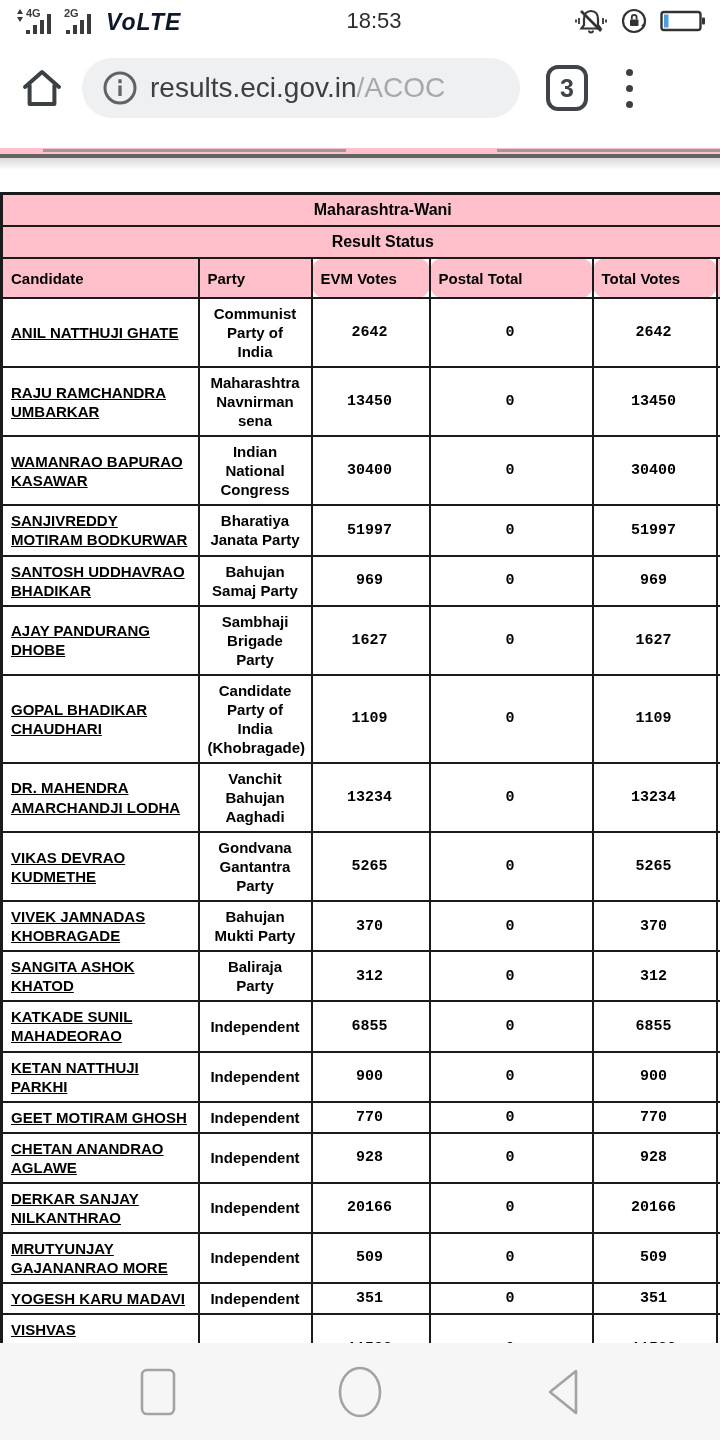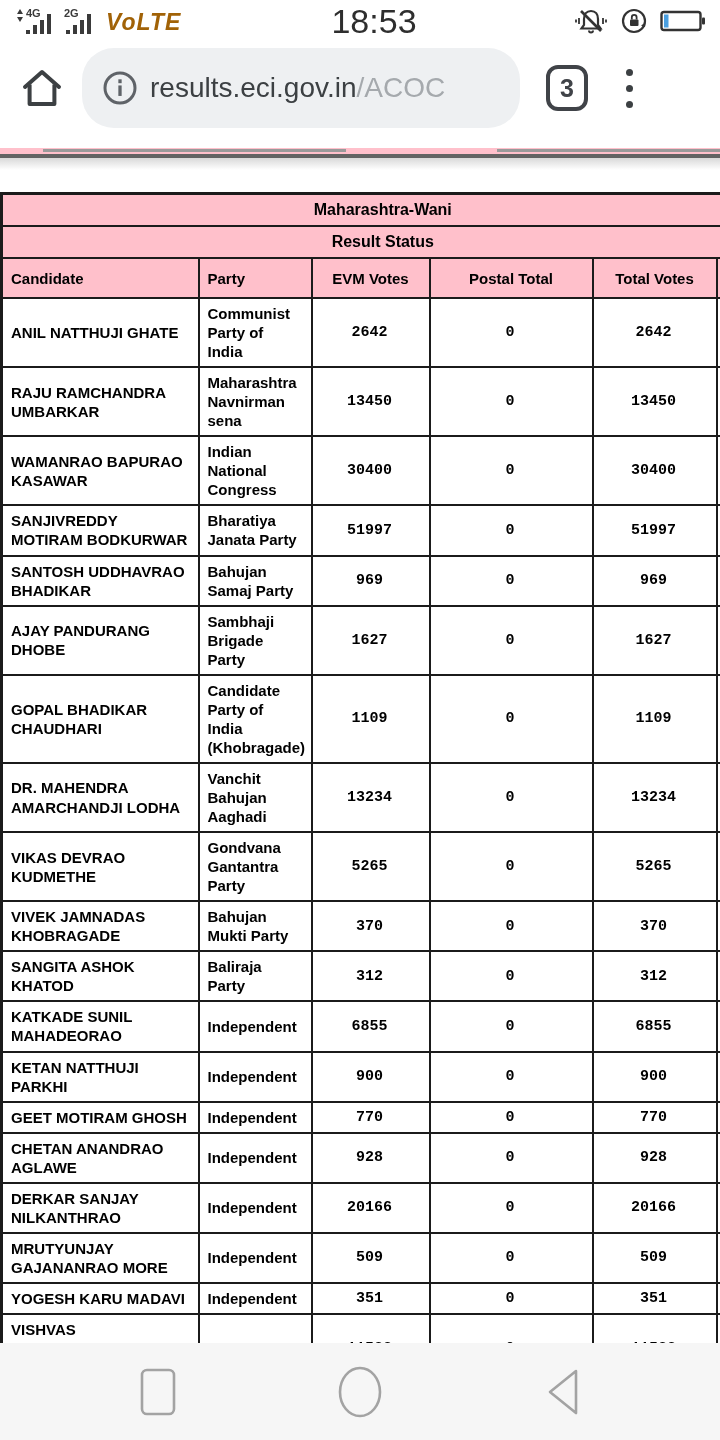--- a/index.html
+++ b/index.html
@@ -8,32 +8,32 @@
     width:720px; height:1440px; position:relative; overflow:hidden;
     background:#ffffff; font-family:"Liberation Sans", sans-serif; color:#222;
   }
 
   
   .status-bar {
     height:42px; display:flex; align-items:center; padding:0 14px;
     background:#ffffff; position:relative;
   }
   .sb-left { display:flex; align-items:flex-end; gap:6px; }
-  .volte { font-size:23px; font-weight:700; font-style:italic; color:#a16207; letter-spacing:1px; margin-left:4px; }
+  .volte { font-size:23px; font-weight:700; font-style:italic; color:#0f172a; letter-spacing:1px; margin-left:4px; }
   .sb-time {
     position:absolute; left:0; right:0; text-align:center;
-    font-size:34px; color:#2e2e2e; font-weight:400;padding-left:28px;
+    font-size:22px; color:#2e2e2e; font-weight:400;padding-left:28px;
   }
   .sb-right { margin-left:auto; display:flex; align-items:center; gap:10px; z-index:2; }
 
   
   .browser-bar { height:92px; display:flex; align-items:center; padding:0 16px; background:#ffffff; }
   .home-btn { width:52px; height:52px; display:flex; align-items:center; justify-content:center; }
   .url-pill {
-    margin-left:14px; width:438px; height:80px; background:#eef0f2; border-radius:32px;
+    margin-left:14px; width:438px; height:60px; background:#eef0f2; border-radius:32px;
     display:flex; align-items:center; padding:0 20px; overflow:hidden; white-space:nowrap;
   }
   .url-text { font-size:28px; margin-left:12px; overflow:hidden; }
   .url-host { color:#3c4043; }
   .url-path { color:#a5a9ad; }
   .tab-btn {
     margin-left:26px; width:42px; height:46px; border:4px solid #404348; border-radius:12px;
     display:flex; align-items:center; justify-content:center;
     font-size:25px; font-weight:700; color:#404348;
   }
@@ -59,24 +59,24 @@
     width:762px; table-layout:fixed; border-collapse:collapse;
     font-size:15px; font-weight:700; color:#000;
   }
   table.results, table.results th, table.results td { border:2px solid #1b1b1b; }
   table.results { border-left-width:3px; border-top-width:3px; border-bottom-width:3px; }
   th.title-cell, th.subtitle-cell {
     background:#ffc0cb; text-align:center; font-size:16px; padding:6px 4px; height:32px;
   }
   tr.head-row th { background:#ffc0cb; padding:6px 8px; height:40px; font-size:15px; }
   th.h-left { text-align:left; }
-  th.h-num  { text-align:center; padding-right:10px; }
+  th.h-num  { text-align:left; padding-right:10px;border-radius:13px; }
   td { background:#fff; padding:5px 8px; line-height:1.27; vertical-align:middle; }
-  td.cand  { text-align:left; }
-  td.party { text-align:left;margin-top:24px; }
+  td.cand  { text-align:left;text-decoration:underline; }
+  td.party { text-align:center;margin-top:24px; }
   td.num   { text-align:center; padding-right:10px;font-family:Liberation Mono, monospace; }
   td.phantom { background:#fff; border-right:none; }
   tr.head-row th.phantom, tr.total-row td.phantom { background:#ffc0cb; }
 
   
   .nav-bar {
     position:absolute; left:0; bottom:0; width:720px; height:97px;
     background:#f6f6f6; display:flex; align-items:center; justify-content:space-evenly;
   }
   .nav-btn { display:flex; align-items:center; justify-content:center; width:90px; height:70px; }

